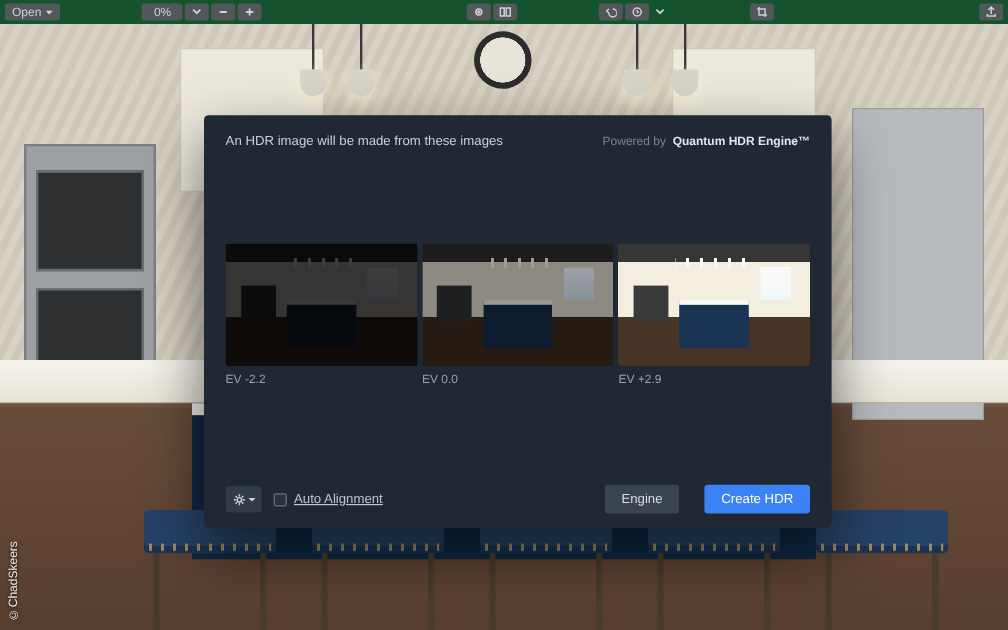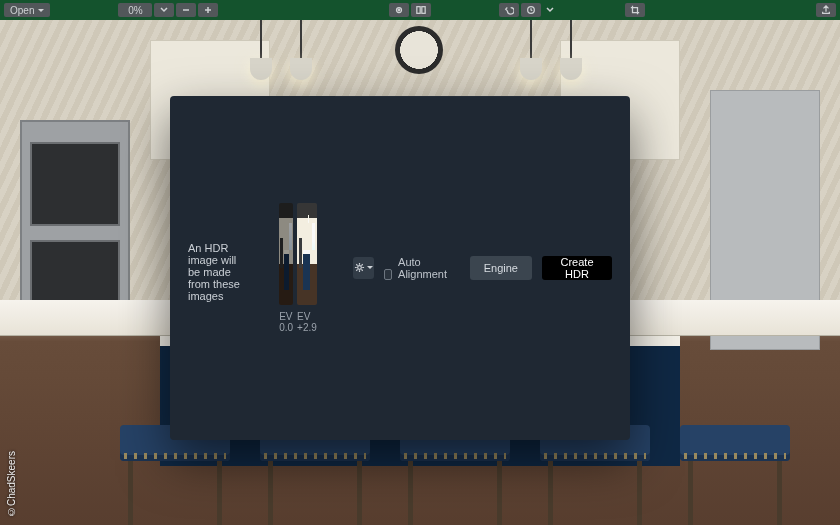--- a/index.html
+++ b/index.html
@@ -65,23 +65,23 @@
   .tb-spacer-sm{width:60px;}
   .tb-spacer{flex:1;}
   .tb-group{display:flex;gap:2px;align-items:center;}
   .tb-btn svg{width:10px;height:10px;stroke:#cfd2d4;fill:none;stroke-width:1.5;}
   .tb-btn.open{gap:4px;}
   .tb-btn.open::after{content:"";border:3px solid transparent;border-top-color:#cfd2d4;margin-top:3px;}
   .tb-zoom{display:flex;align-items:center;gap:2px;}
 
   
   .modal{
-    position:absolute; left:170px; top:96px; width:460px; height:344px;
+    position:absolute; left:170px; top:96px; width:523px; height:344px;
     background:#1f2833; border-radius:4px; box-shadow:0 20px 50px rgba(0,0,0,0.55);
-    display:flex; flex-direction:row; color:#cbd0d6;
+    display:flex; flex-direction:column; color:#cbd0d6;
   }
   .m-head{display:flex;justify-content:space-between;align-items:center;
     padding:16px 18px 8px; font-size:11px;}
   .m-head .pow{color:#7d8691;font-size:10px;}
   .m-head .pow b{color:#e4e7ea;font-weight:600;}
   .m-body{flex:1;display:flex;gap:4px;padding:0 18px;align-items:center;}
   .thumb{flex:1;display:flex;flex-direction:column;gap:6px;}
   .thumb .img{height:102px;position:relative;border-radius:2px;overflow:hidden;}
   .thumb .lbl{font-size:10px;color:#9aa2ab;}
   .timg{position:absolute;inset:0;}
@@ -98,26 +98,26 @@
     background:linear-gradient(#f4f7fb,#cfe1f0);}
   .timg .lights{position:absolute;left:30%;right:30%;top:12%;height:8%;
     background:repeating-linear-gradient(90deg,transparent 0 14%,rgba(255,250,220,0.95) 14% 18%);}
 
   .m-foot{display:flex;align-items:center;gap:10px;padding:10px 18px 12px;
     border-top:1px solid rgba(255,255,255,0.03);}
   .gear-btn{width:30px;height:22px;background:#323c47;border-radius:3px;
     display:flex;align-items:center;justify-content:center;gap:2px;cursor:pointer;}
   .gear-btn svg{width:11px;height:11px;stroke:#cfd3d8;fill:none;stroke-width:1.3;}
   .gear-btn::after{content:"";border:3px solid transparent;border-top-color:#cfd3d8;margin-top:3px;}
-  .chk{display:flex;align-items:flex-end;gap:6px;font-size:11px;color:#bfc5cc;cursor:pointer;}
+  .chk{display:flex;align-items:flex-end;gap:6px;font-size:11px;color:#bfc5cc;cursor:pointer;text-decoration:underline;}
   .chk .box{width:11px;height:11px;border:1px solid #6d7680;border-radius:2px;background:#2a333d;}
   .m-foot .sp{flex:1;}
   .btn{height:24px;padding:0 14px;border-radius:3px;background:#3b454f;color:#d7dce1;
     font-size:11px;display:flex;align-items:center;cursor:pointer;border:none;}
-  .btn.primary{background:#000000;color:#fff;}
+  .btn.primary{background:#3b82f6;color:#fff;margin-left:11px;}
 </style>
 </head>
 <body>
 
 <div class="backdrop">
   <div class="wall"></div>
   <div class="cab" style="left:150px;top:40px;"></div>
   <div class="cab" style="left:560px;top:40px;"></div>
   <div class="oven"></div>
   <div class="fridge"></div>
@@ -248,23 +248,36 @@
   <span class="tb-btn icon">
     <svg viewBox="0 0 12 12">
         <path d="M6 8V2M3 4l3-3 3 3M2 8v2h8V8"></path>
       </svg>
   </span>
 </div>
 
 <div class="modal">
   <div class="m-head">
     <span>An HDR image will be made from these images</span>
+    <span class="pow">
+      <span>Powered by</span>&nbsp;
+      <b>Quantum HDR Engine™</b>
+    </span>
   </div>
 
   <div class="m-body">
+    <div class="thumb">
+      <div class="img">
+          <div class="timg dark">
+            <div class="win"></div>
+            <div class="lights"></div>
+          </div>
+        </div>
+      <span class="lbl">EV -2.2</span>
+    </div>
     <div class="thumb">
       <div class="img">
           <div class="timg mid">
             <div class="win"></div>
             <div class="lights"></div>
           </div>
         </div>
       <span class="lbl">EV 0.0</span>
     </div>
     <div class="thumb">

